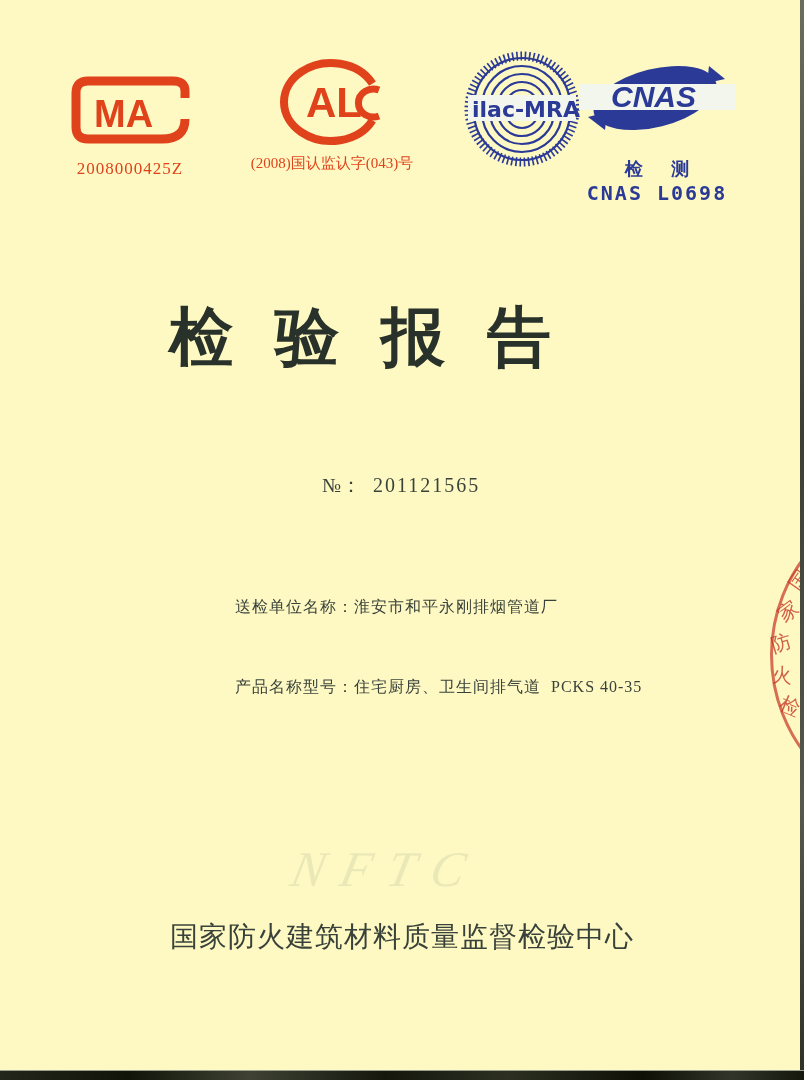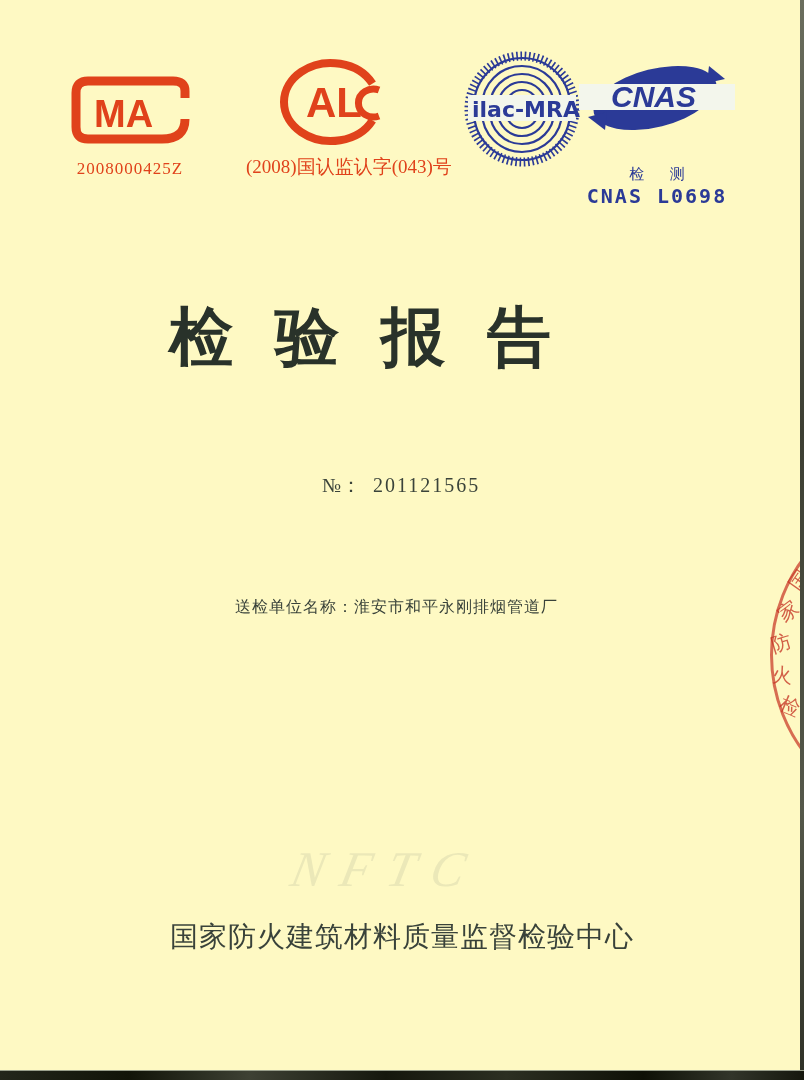--- a/index.html
+++ b/index.html
@@ -12,24 +12,24 @@
   
   .logo-block { position:absolute; text-align:center; }
   .logo-cma  { left:64px;  top:74px;  width:132px; }
   .logo-cal  { left:246px; top:56px;  width:172px; }
   .logo-ilac { left:460px; top:48px;  width:124px; }
   .logo-cnas { left:572px; top:52px;  width:170px; }
   .logo-caption-red {
     color:#e0421b; font-size:17px; letter-spacing:1px; margin-top:9px;
     font-family:"Liberation Serif",serif; white-space:nowrap;
   }
-  .logo-caption-red.small { font-size:19px; letter-spacing:0; margin-top:0; }
+  .logo-caption-red.small { font-size:15px; letter-spacing:0; margin-top:0; }
   .cnas-caption {
-    color:#2b3a97; font-size:15px; font-weight:normal; white-space:pre;
-    word-spacing:8px; font-family:"DejaVu Sans",sans-serif; margin-top:17px;
+    color:#2b3a97; font-size:18px; font-weight:bold; white-space:pre;
+    word-spacing:8px; font-family:"DejaVu Sans",sans-serif; margin-top:9px;
   }
   .cnas-code {
     color:#2b3a97; font-size:20px; font-weight:bold; letter-spacing:2px;
     font-family:"DejaVu Sans Mono",monospace; white-space:nowrap;
   }
 
   
   .report-title {
     position:absolute; top:294px; left:0; width:100%;
     text-align:center; transform:translateX(-21px);
@@ -145,20 +145,23 @@
   <div class="report-title">检验报告</div>
 
   <div class="report-no">
     <span>№：</span><span class="num">201121565</span>
   </div>
 
   <div class="fields">
     <div class="field">
       <span>送检单位名称：</span><span>淮安市和平永刚排烟管道厂</span>
     </div>
+    <div class="field">
+      <span>产品名称型号：</span><span>住宅厨房、卫生间排气道  PCKS 40-35</span>
+    </div>
   </div>
 
   <div class="watermark">NFTC</div>
 
   <div class="footer-center">国家防火建筑材料质量监督检验中心</div>
 
   <div class="seal-circle"></div>
   <span class="seal-char" style="left:789px; top:570px; transform:rotate(-55deg);">国</span>
   <span class="seal-char" style="left:778px; top:601px; transform:rotate(-37deg);">家</span>
   <span class="seal-char" style="left:771px; top:633px; transform:rotate(-17deg);">防</span>

